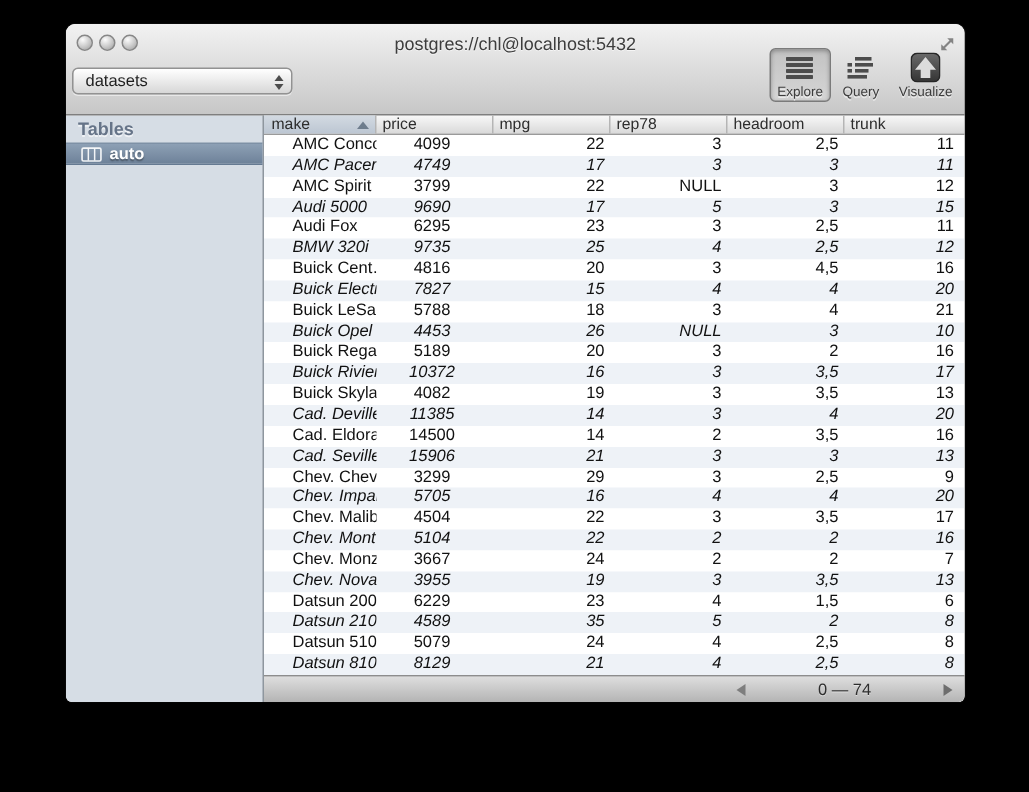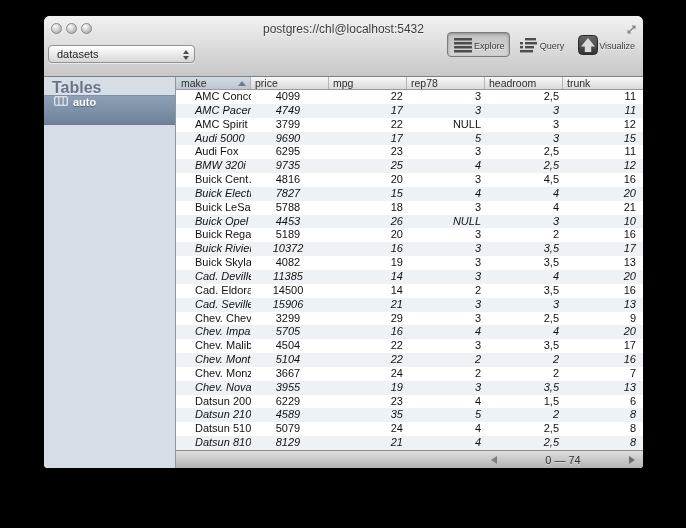--- a/index.html
+++ b/index.html
@@ -45,43 +45,43 @@
     box-shadow:0 1px 0 rgba(255,255,255,0.5);
     font-size:11px; color:#1f1f1f; line-height:16px;
     padding-left:8px; display:flex; align-items:center;
   }
   .dd-stepper { position:absolute; right:5px; top:1px; display:flex; flex-direction:column; align-items:center; }
   .dd-stepper b { display:block; width:0; height:0; border-left:3px solid transparent; border-right:3px solid transparent; }
   .dd-up   { border-bottom:4px solid #4c4c4c; margin-bottom:2px; margin-top:3px;}
   .dd-down { border-top:4px solid #4c4c4c; }
   .tool-buttons { position:absolute; right:3px; top:-10px; display:flex; align-items:flex-end; gap:3px; }
   .tbtn {
-    display:flex; flex-direction:row; align-items:center; justify-content:flex-end;
+    display:flex; flex-direction:column; align-items:center; justify-content:flex-end;
     padding:2px 4px 1px; border-radius:4px; border:1px solid transparent;text-align:right;
   }
   .tbtn.selected {
     border:1px solid #7b7b7b;
     background:linear-gradient(#c2c2c2, #d5d5d5);
     box-shadow:inset 0 1px 3px rgba(0,0,0,0.3);
   }
   .tbtn .lbl { font-size:9px; color:#3c3c3c; text-shadow:0 1px 0 rgba(255,255,255,0.55); margin-top:1px; }
   .ticon { width:22px; height:20px; display:flex; align-items:center; justify-content:center; }
   
   .main { display:flex; height:391px; }
   .sidebar {
     width:132px; background:#d6dde5; border-right:1px solid #8e969e;
     display:flex; flex-direction:column;
   }
   .sb-header {
-    height:14px; font-size:16px; font-weight:bold; color:#667488;
+    height:14px; font-size:12px; font-weight:bold; color:#667488;
     text-shadow:0 1px 0 rgba(255,255,255,0.6);
     padding:2px 0 16px 8px;
   }
   .sb-item {
-    height:30px; display:flex; gap:5px; padding-left:10px;
+    height:15px; display:flex; align-items:center; gap:5px; padding-left:10px;
     font-size:11px; font-weight:bold; color:#fff;
     background:linear-gradient(#8da0b5, #6e8299);
     border-top:1px solid #7e91a6; border-bottom:1px solid #657a92;
     text-shadow:0 1px 1px rgba(0,0,0,0.35);
   }
   .content { flex:1; display:flex; flex-direction:column; background:#fff; }
   
   .thead {
     height:13px; display:flex;
     background:linear-gradient(#f8f8f8, #d9d9d9);

